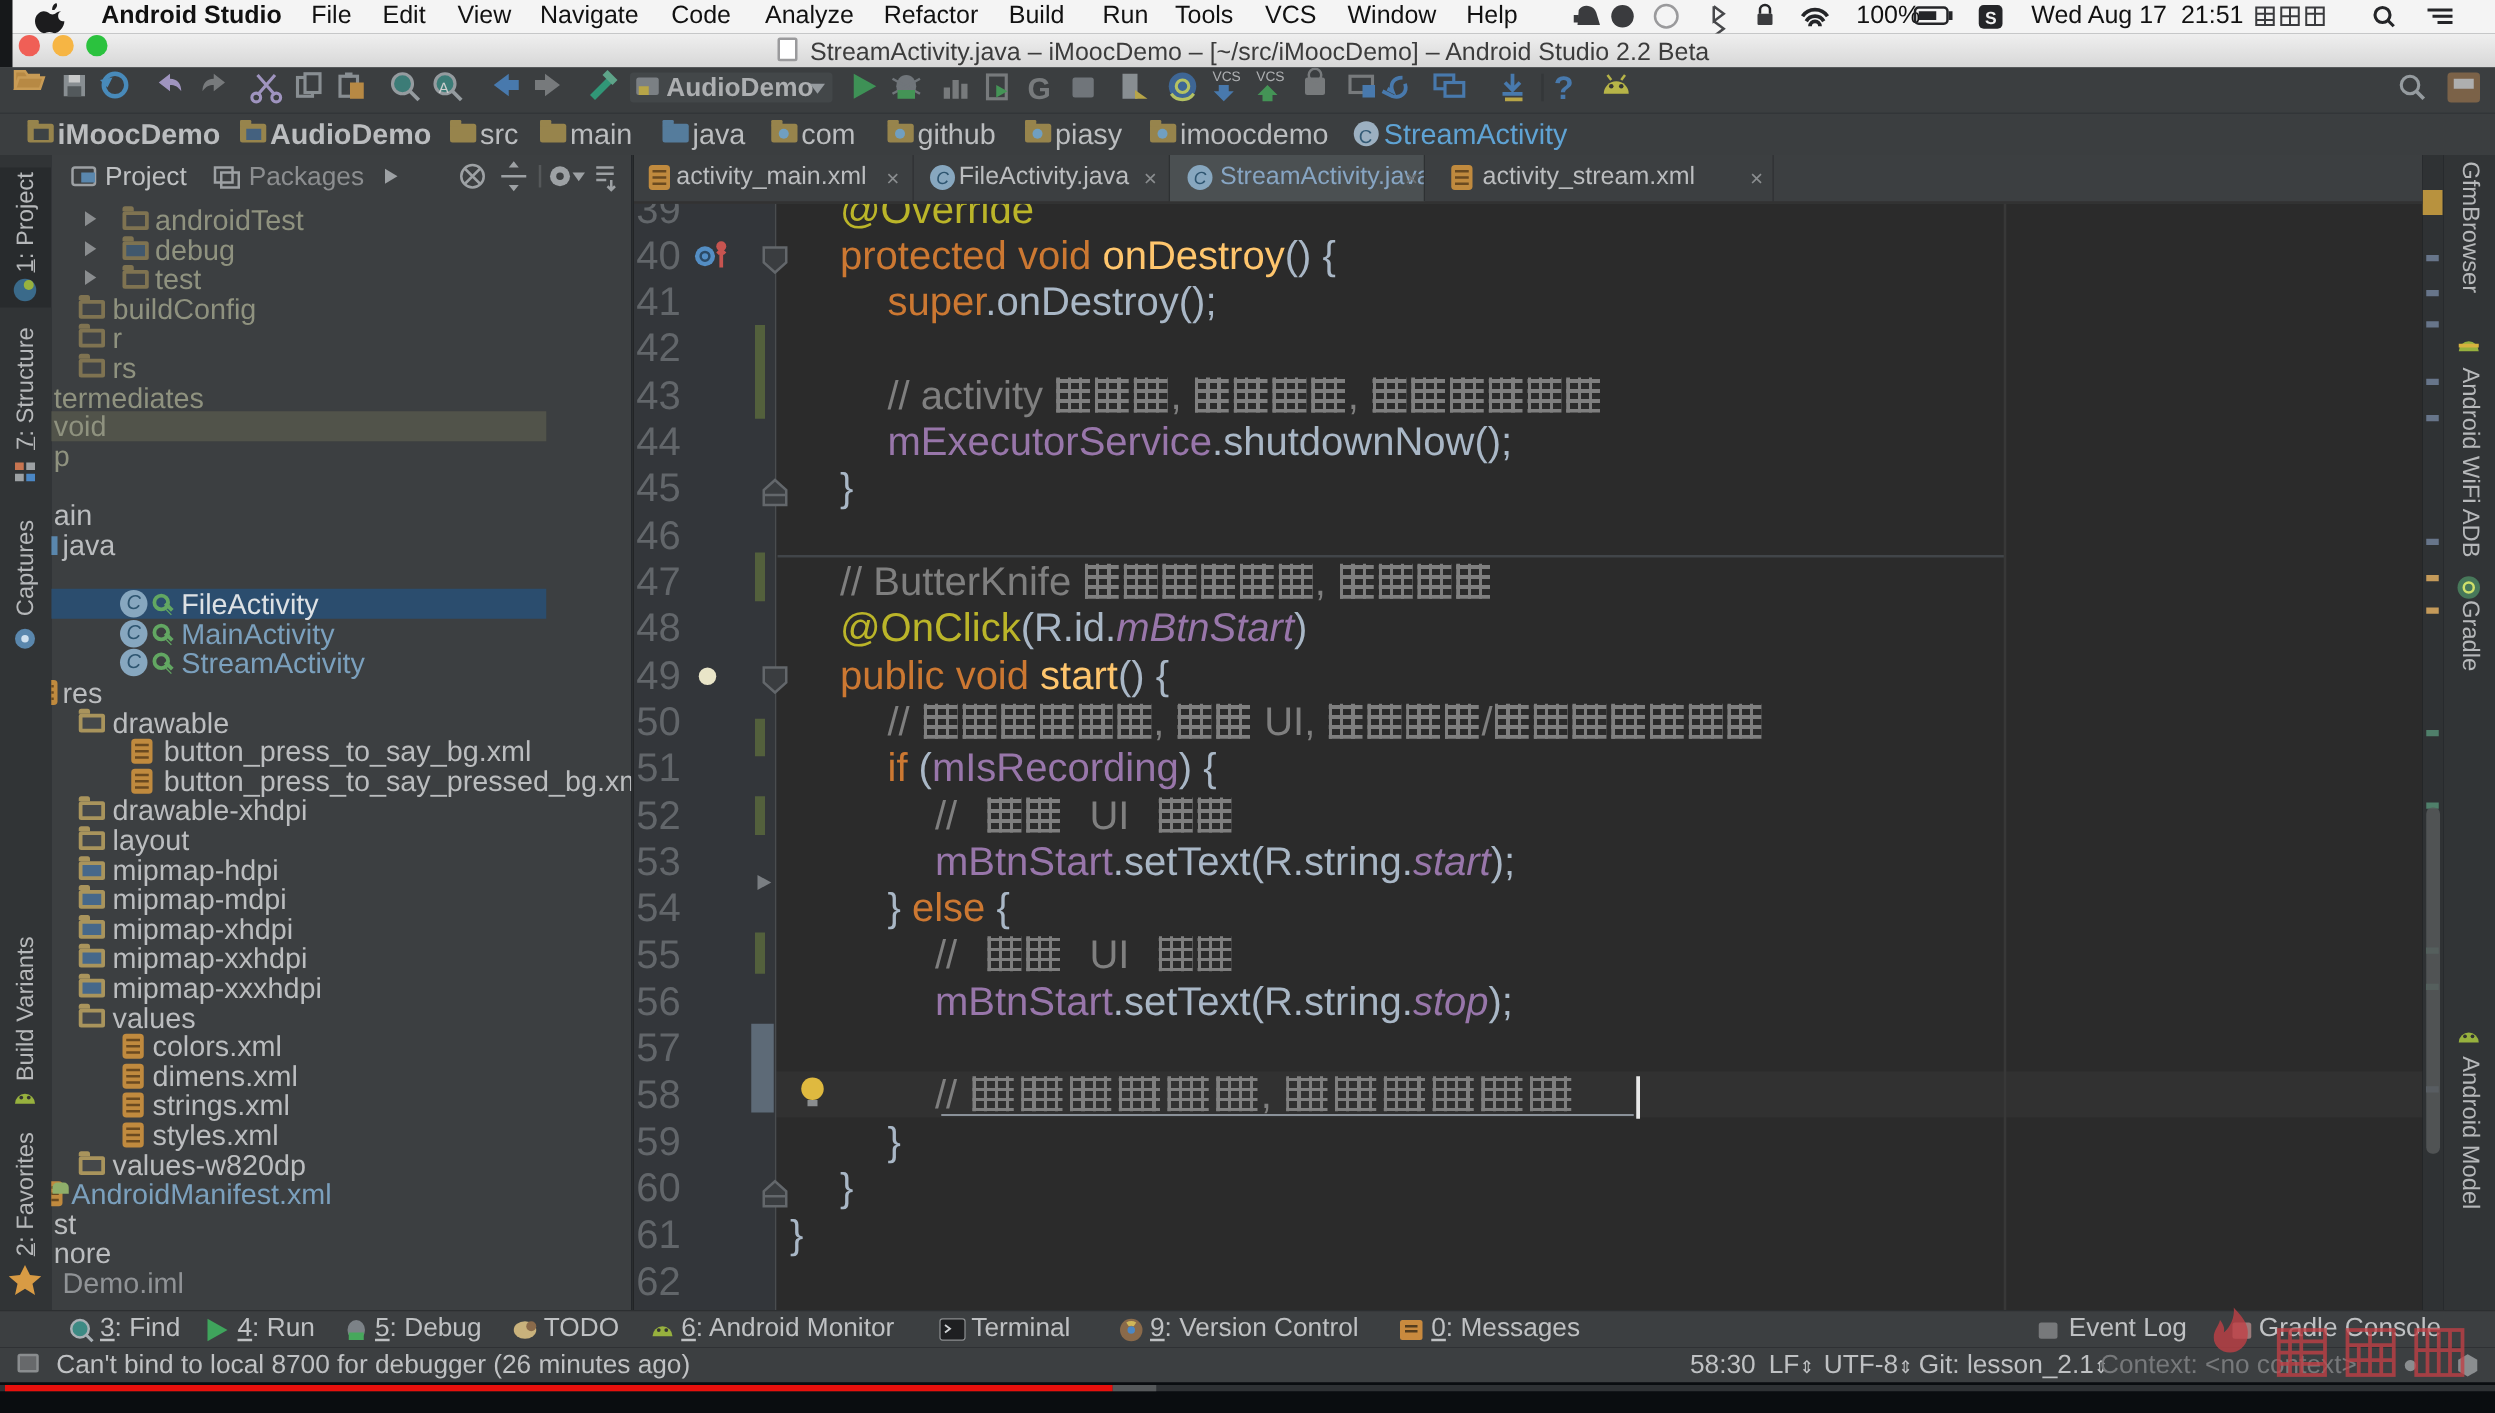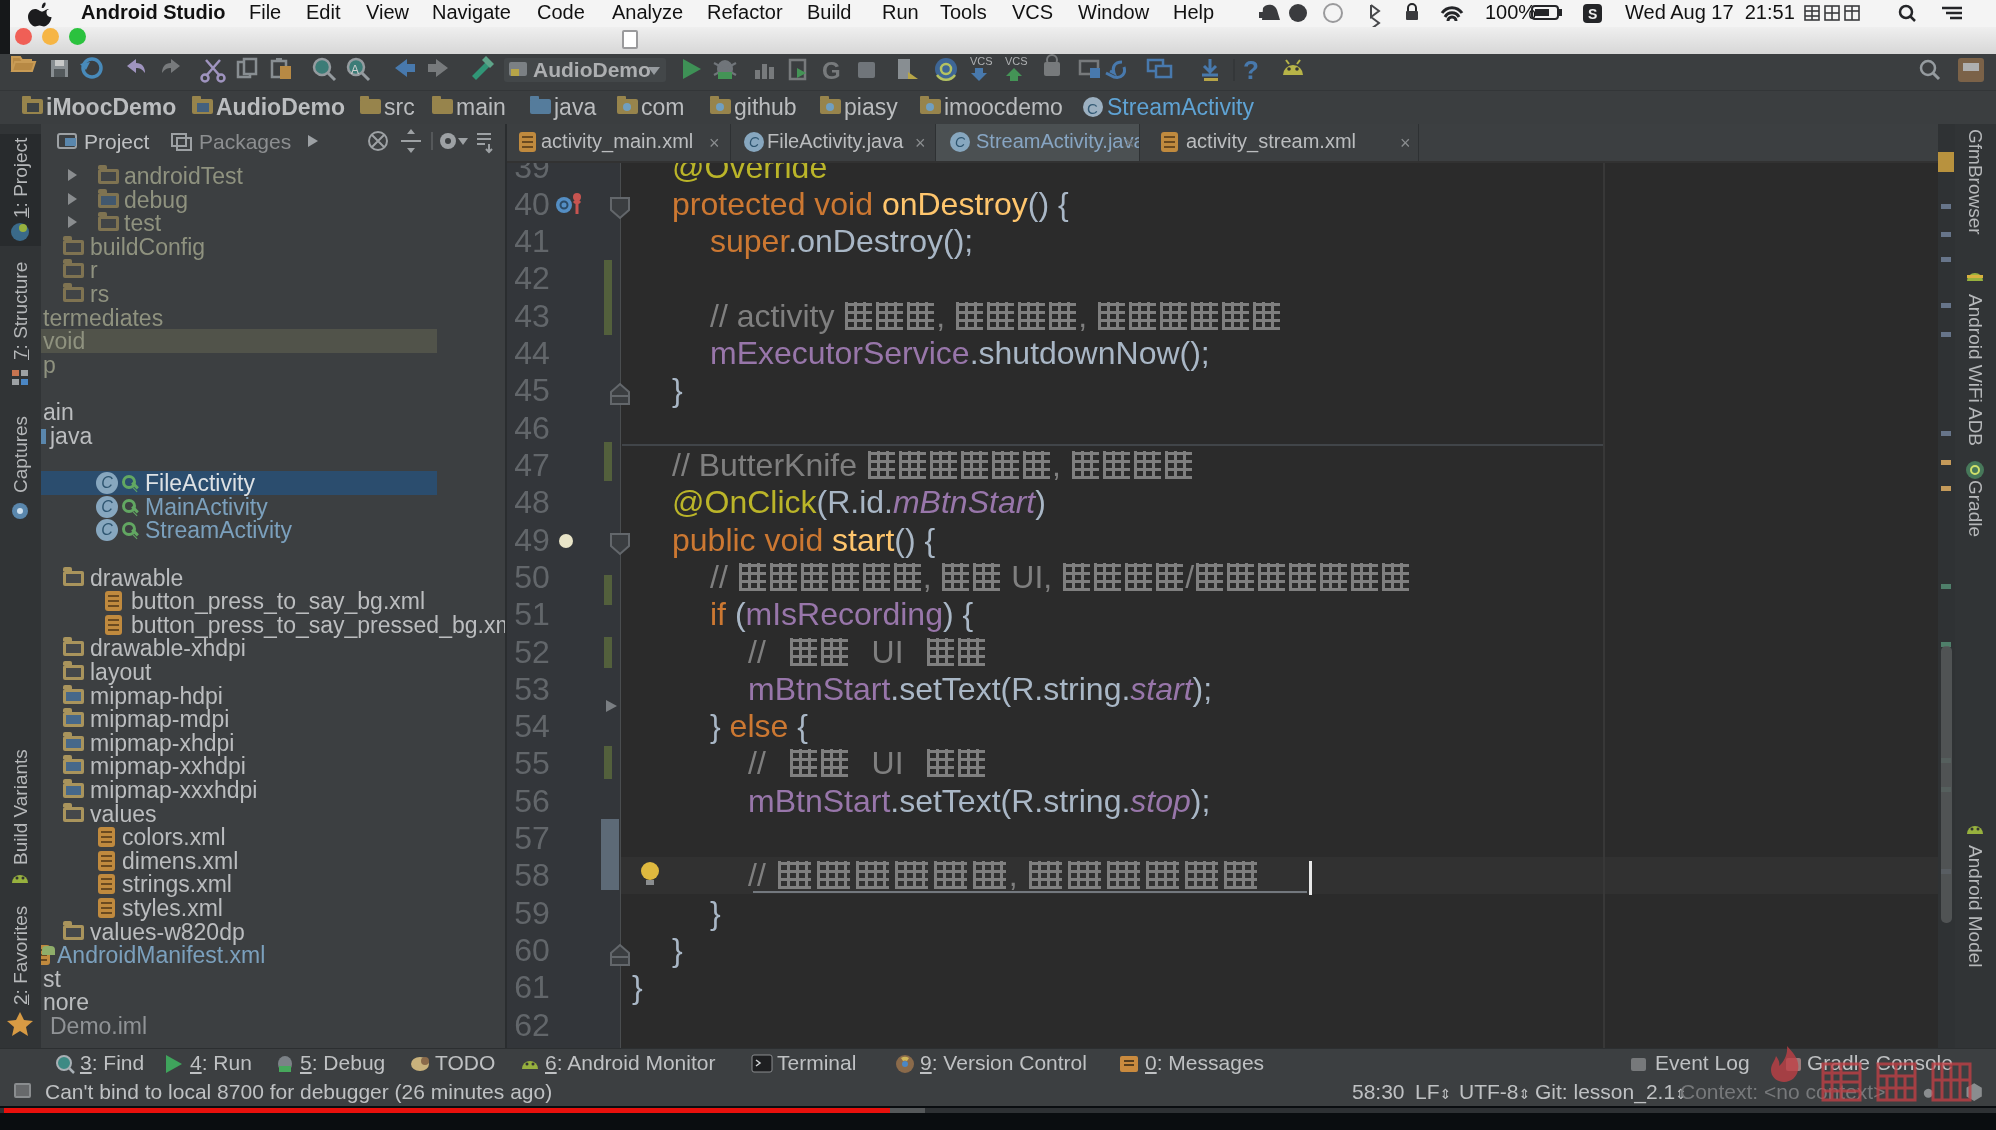--- a/index.html
+++ b/index.html
@@ -44,21 +44,21 @@
 .key:after{content:"";position:absolute;left:9px;top:9px;width:8px;height:3px;background:#62a762;box-shadow:3px 3px 0 -1px #62a762;transform:rotate(45deg)}
 #splitter{left:505px;top:124px;width:2px;height:924px;background:#2a2d2f}
 
 #editor{left:507px;top:124px;width:1431px;height:924px;background:#2b2b2b;overflow:hidden}
 #tabbar{position:absolute;left:0;top:0;width:1431px;height:39px;background:#3c3f41;border-bottom:2px solid #323232;font-size:20px;color:#bbbdbf;z-index:6}
 .tab{position:absolute;top:0;height:37px;border-right:1px solid #2e3133;overflow:hidden}
 .tab .tx{position:absolute;top:6px;white-space:nowrap}
 .tclose{position:absolute;top:9px;color:#8a8d8f;font-size:18px}
 #gutter{position:absolute;left:0;top:39px;width:114px;height:885px;background:#33363a;border-right:1px solid #4a4d4f}
 #code{position:absolute;left:114px;top:39px;width:1317px;height:885px}
-.ln{position:absolute;width:46px;text-align:center;font-size:32px;color:#62666a;left:2px}
+.ln{position:absolute;width:46px;text-align:left;font-size:32px;color:#62666a;left:2px}
 .cl{position:absolute;white-space:pre;font-size:32px;color:#a9b7c6}
 .kw{color:#cc7832}.ann{color:#bbb529}.fld{color:#9876aa}.mth{color:#ffc66d}.cmt{color:#7f7f7f}.it{font-style:italic}
 
 .cj{display:inline-block;width:27px;height:28px;margin:0 2px;vertical-align:-3px;
 background:repeating-linear-gradient(0deg,currentColor 0 2.6px,transparent 2.6px 8px),repeating-linear-gradient(90deg,currentColor 0 2.6px,transparent 2.6px 9px);}
 .cj2{width:33px;margin:0 3px}
 
 #btools{left:0;top:1048px;width:1996px;height:30px;background:#3c3f41;color:#bfc1c3;font-size:21px;border-top:1px solid #2c2f31}
 #bstatus{left:0;top:1078px;width:1996px;height:28px;background:#3c3f41;color:#bfc1c3;font-size:21px}
 .bi{position:absolute;top:2px;white-space:nowrap}
@@ -123,20 +123,21 @@
           <line x1="1950" y1="18" x2="1962" y2="18"></line>
         </g>
     </svg>
   </div>
 
   <div class="ab" id="titlebar"></div>
   <div class="tl" style="left:15px;background:#f05f56"></div>
   <div class="tl" style="left:42px;background:#f6b544"></div>
   <div class="tl" style="left:69px;background:#2bc23e"></div>
   <div class="ab" style="left:622px;top:30px;width:16px;height:19px;border:2px solid #9a9a9c;border-radius:2px;background:#fff"></div>
+  <div class="ab" style="left:648px;top:31px;width:760px;color:#3c3c3c;font-size:20px">StreamActivity.java – iMoocDemo – [~/src/iMoocDemo] – Android Studio 2.2 Beta</div>
   <div class="ab" id="ledge"></div>
 
   <div class="ab" id="toolbar">
     <svg width="1996" height="36" style="position:absolute;left:0;top:0;opacity:.82">
 
       <path d="M12 64 l3-9 h20 l-3 9 z M12 64 v-14 h8 l2 3 h9 v2" fill="#d39a45" stroke="#e8b05a" stroke-width="2" transform="translate(0,-47)"></path>
 
       <rect x="51" y="6" width="17" height="17" fill="#9aa0a5"></rect>
         <rect x="55" y="6" width="9" height="6" fill="#e8e8e8"></rect>
         <rect x="54" y="15" width="11" height="8" fill="#595f63"></rect>
@@ -452,20 +453,24 @@
         </div>
       <div class="trow" style="top:331px">
           <i class="ci" style="left:55px">C</i>
           <i class="key" style="left:81px"></i>
           <span class="t blu" style="left:104px">MainActivity</span>
         </div>
       <div class="trow" style="top:354px">
           <i class="ci" style="left:55px">C</i>
           <i class="key" style="left:81px"></i>
           <span class="t blu" style="left:104px">StreamActivity</span>
+        </div>
+      <div class="trow" style="top:378px">
+          <i class="xf" style="left:-12px"></i>
+          <span class="t" style="left:9px">res</span>
         </div>
       <div class="trow" style="top:402px">
           <i class="tf" style="left:22px"></i>
           <span class="t" style="left:49px">drawable</span>
         </div>
       <div class="trow" style="top:425px">
           <i class="xf" style="left:64px"></i>
           <span class="t" style="left:90px">button_press_to_say_bg.xml</span>
         </div>
       <div class="trow" style="top:449px">

